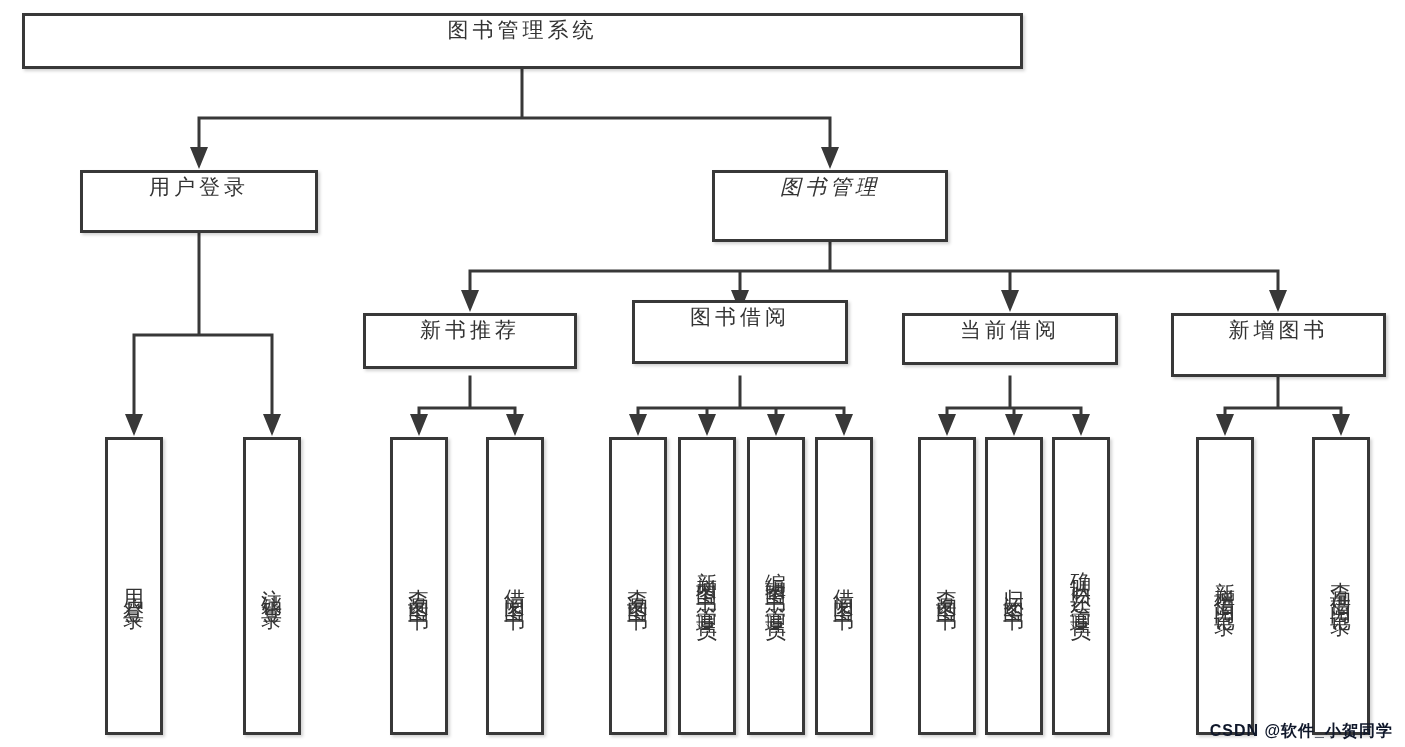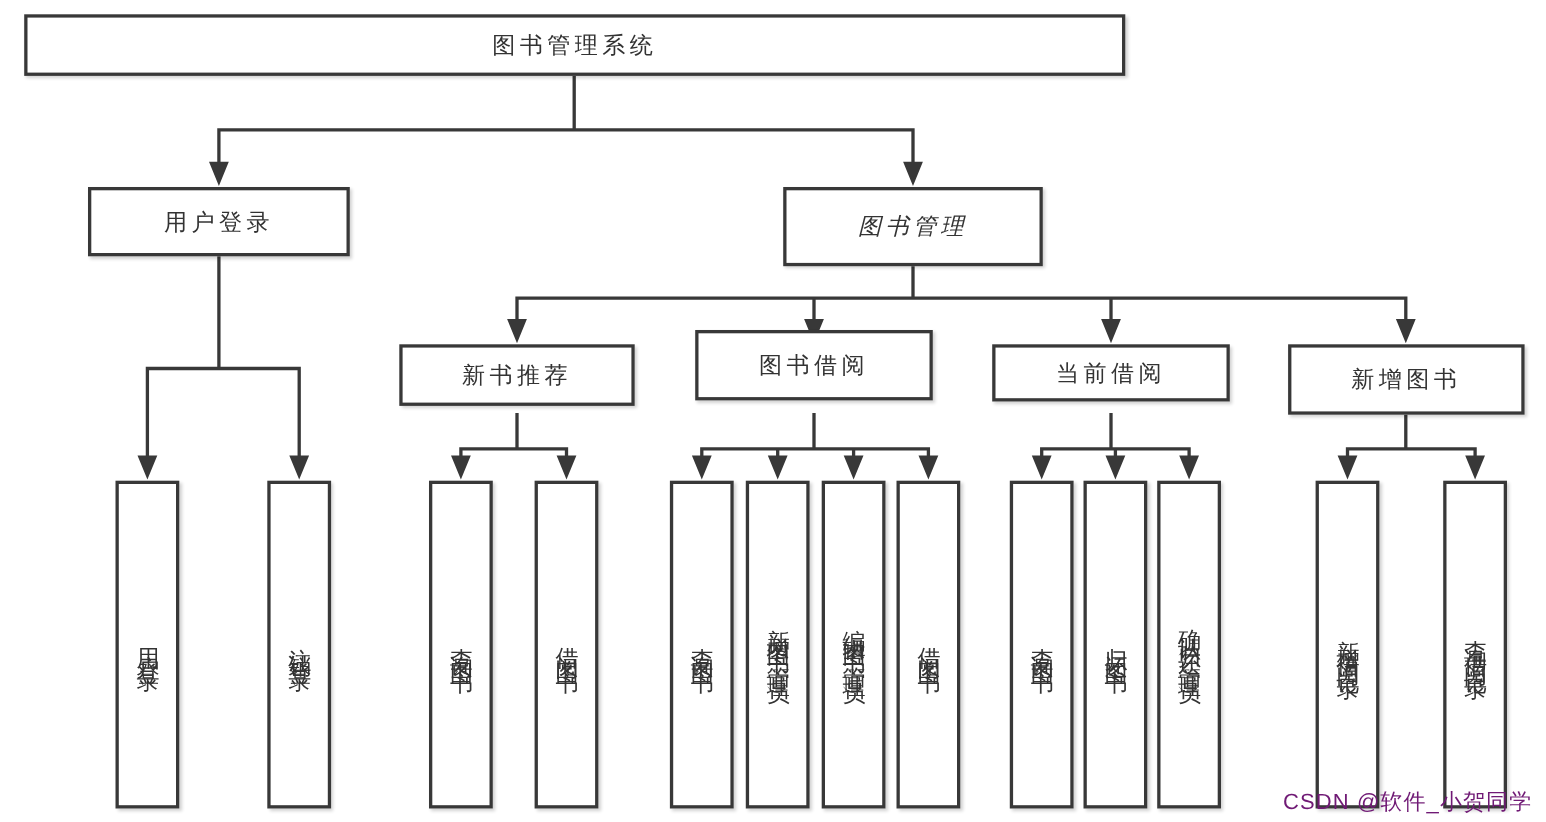--- a/index.html
+++ b/index.html
@@ -19,21 +19,20 @@
     position: absolute;
     left: 0; top: 0;
     width: 1405px; height: 747px;
   }
   .hbox {
     position: absolute;
     box-sizing: border-box;
     border: 3px solid #383838;
     background: #ffffff;
     display: flex;
-    align-items: center;
     justify-content: center;
     font-size: 21px;
     letter-spacing: 4px;
     color: #333333;
     box-shadow: 2px 2px 3px rgba(0,0,0,0.18);
     white-space: nowrap;
   }
   .vbox {
     position: absolute;
     box-sizing: border-box;
@@ -53,25 +52,26 @@
     font-size: 21px;
     line-height: 1;
     letter-spacing: 7px;
     color: #333333;
     white-space: nowrap;
   }
   #watermark {
     position: absolute;
     right: 12px;
     bottom: 5px;
-    font-size: 20px;
-    color: #701a75;
+    font-size: 16px;
+    color: #0f172a;
     letter-spacing: 1px;
     z-index: 10;
     white-space: nowrap;
+    font-weight: bold;
   }
 </style>
 </head>
 <body>
 
 <div id="canvas">
 
   <svg id="connectors" viewBox="0 0 1405 747" xmlns="http://www.w3.org/2000/svg">
     <path fill="none" stroke="#383838" stroke-width="3" stroke-linecap="square" d="
       M522 69 L522 118

